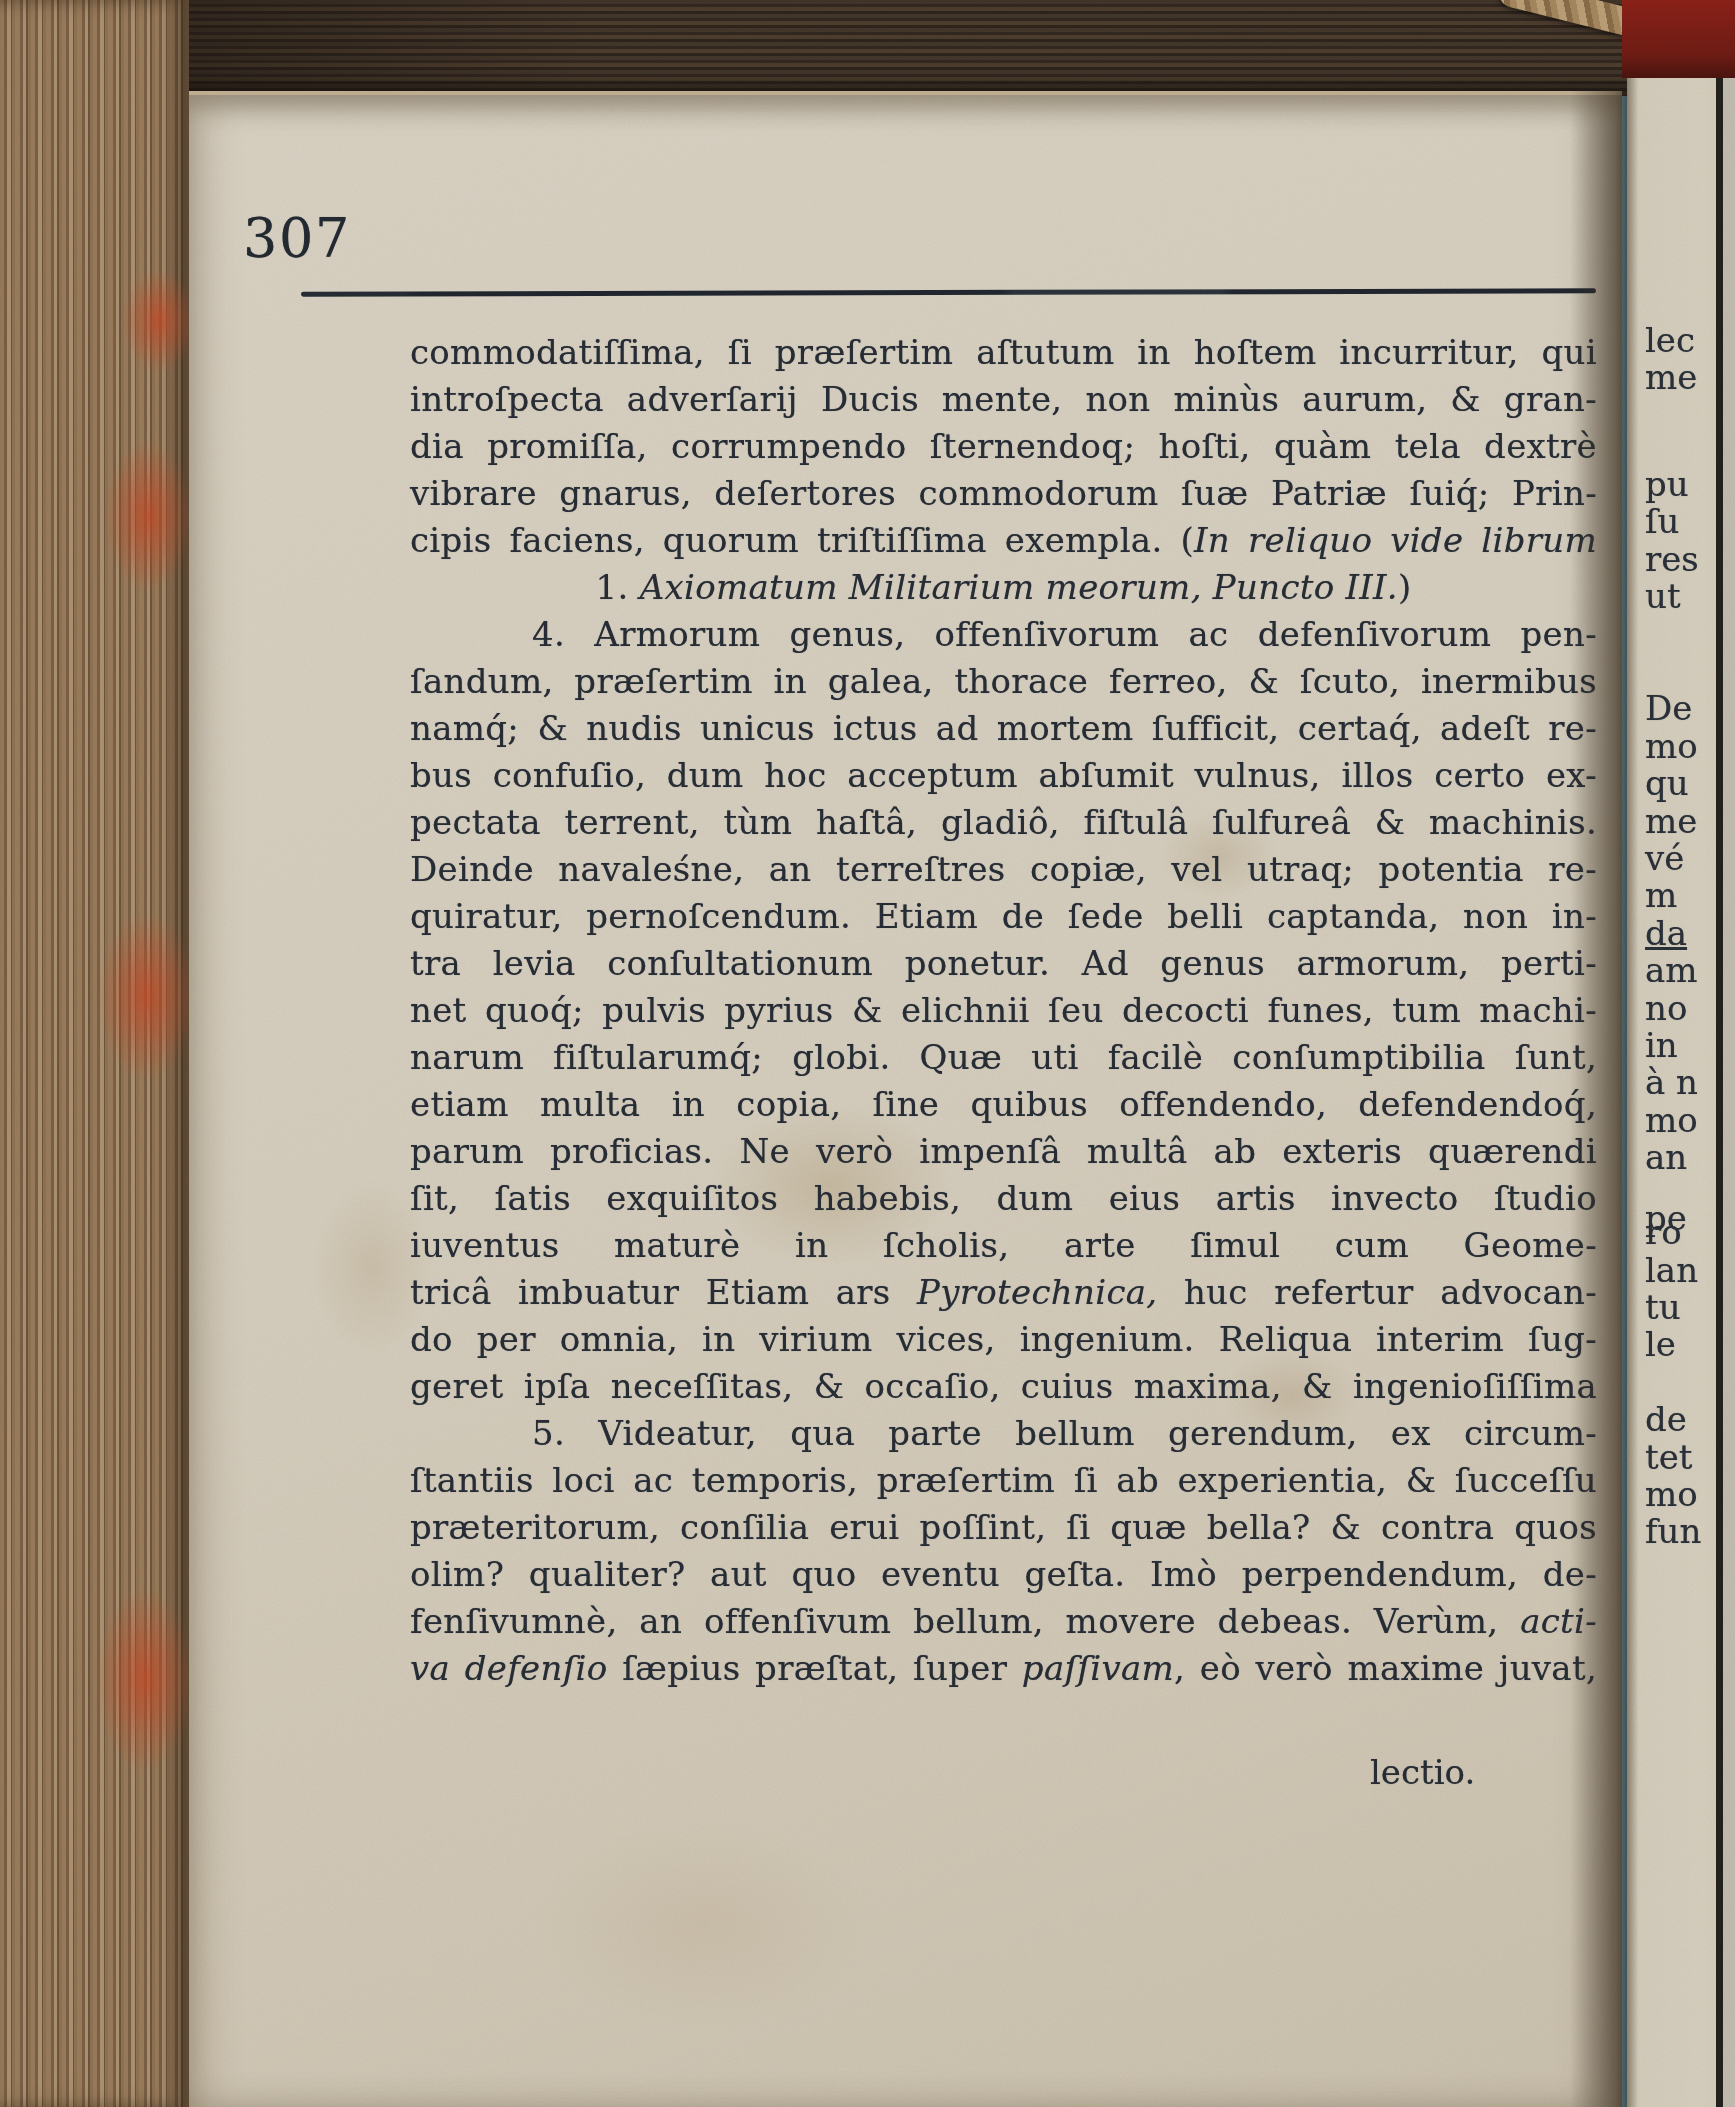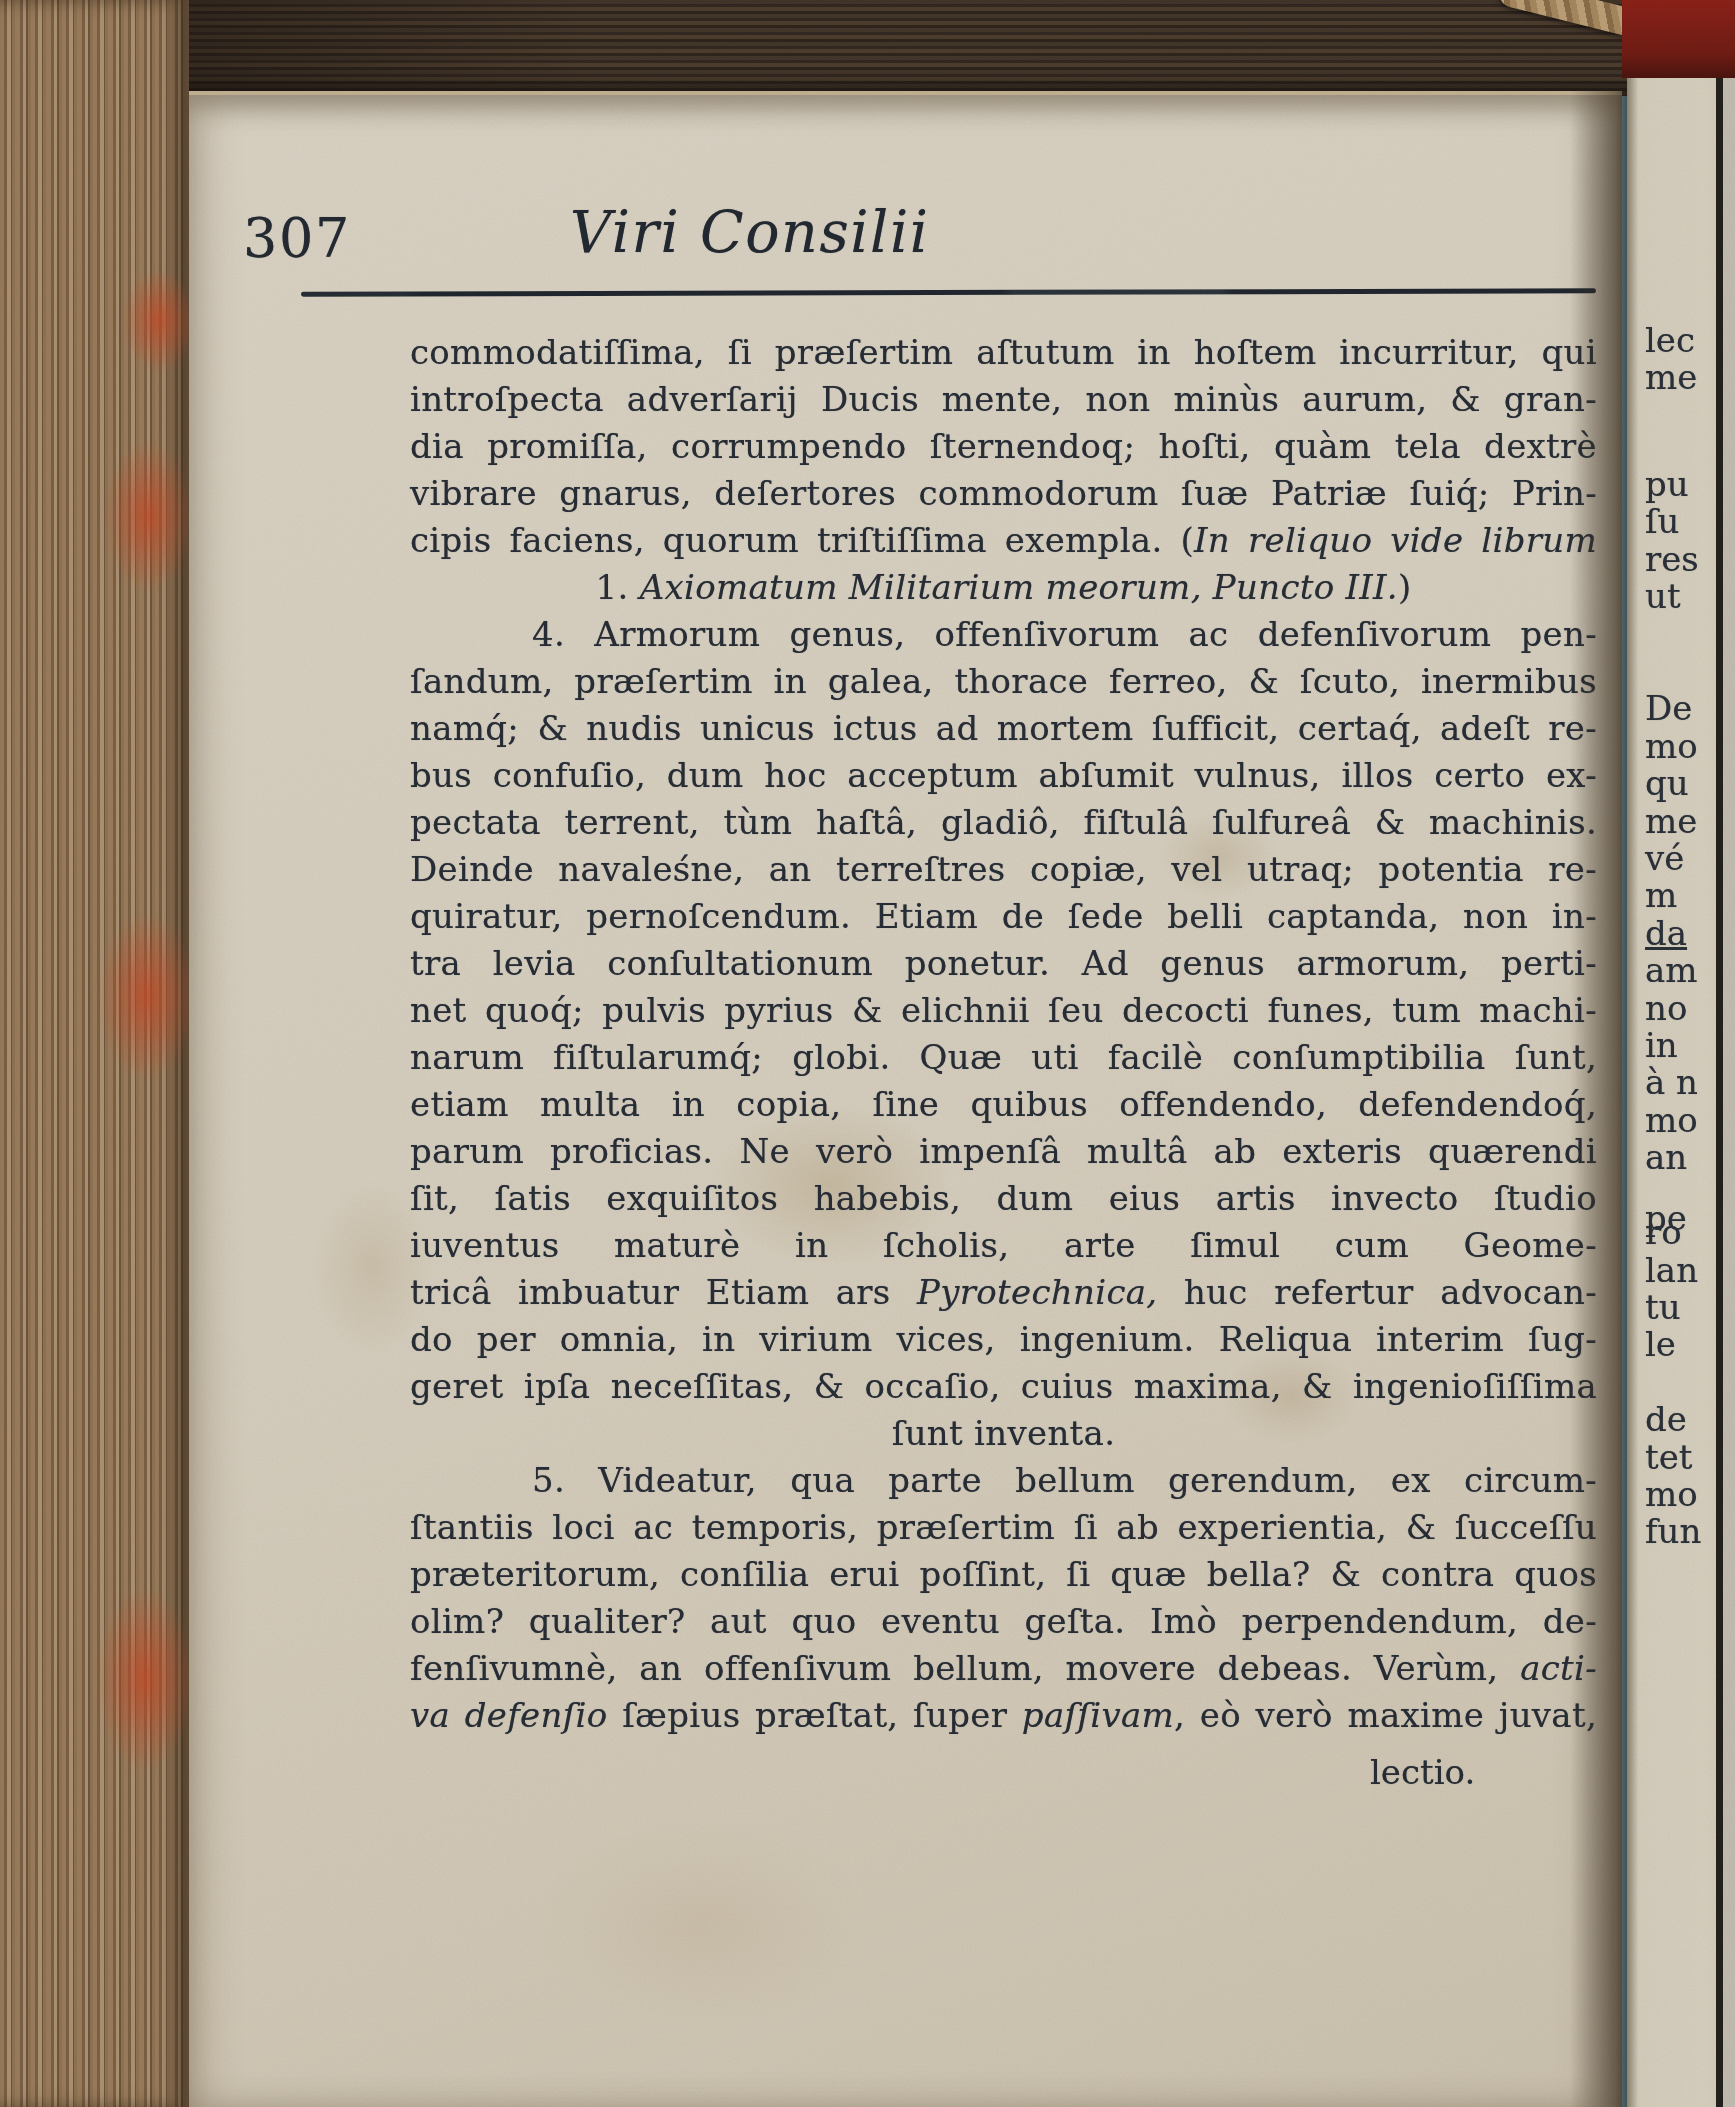--- a/index.html
+++ b/index.html
@@ -100,21 +100,20 @@
   </div>
 
   <div class="page">
     <div class="stain st1"></div>
     <div class="stain st2"></div>
     <div class="stain st3"></div>
     <div class="stain st4"></div>
     <div class="stain st5"></div>
 
     <div class="pagenum">307</div>
-    <div class="runtitle">Viri Consilii</div>
     <div class="rule"></div>
 
     <div class="text-block">
         <div class="line"><span>commodatiſſima, ſi præſertim aſtutum in hoſtem incurritur, qui</span></div>
         <div class="line"><span>introſpecta adverſarij Ducis mente, non minùs aurum, &amp; gran-</span></div>
         <div class="line"><span>dia promiſſa, corrumpendo ſternendoq; hoſti, quàm tela dextrè</span></div>
         <div class="line"><span>vibrare gnarus, deſertores commodorum ſuæ Patriæ ſuiq́; Prin-</span></div>
         <div class="line"><span>cipis faciens, quorum triſtiſſima exempla. (</span><span class="it">In reliquo vide librum</span></div>
         <div class="line nojust"><span>1. </span><span class="it">Axiomatum Militarium meorum, Puncto III.</span><span>)</span></div>
         <div class="line indent"><span>4.   Armorum genus, offenſivorum ac defenſivorum pen-</span></div>
@@ -127,21 +126,20 @@
         <div class="line"><span>tra levia conſultationum ponetur.   Ad genus armorum, perti-</span></div>
         <div class="line"><span>net quoq́; pulvis pyrius &amp; elichnii ſeu decocti funes, tum machi-</span></div>
         <div class="line"><span>narum fiſtularumq́; globi.   Quæ uti facilè conſumptibilia ſunt,</span></div>
         <div class="line"><span>etiam multa in copia, ſine quibus offendendo, defendendoq́,</span></div>
         <div class="line"><span>parum proficias.   Ne verò impenſâ multâ ab exteris quærendi</span></div>
         <div class="line"><span>ſit, ſatis exquiſitos habebis, dum eius artis invecto ſtudio</span></div>
         <div class="line"><span>iuventus maturè in ſcholis, arte ſimul cum Geome-</span></div>
         <div class="line"><span>tricâ imbuatur   Etiam ars </span><span class="it">Pyrotechnica,</span><span> huc refertur advocan-</span></div>
         <div class="line"><span>do per omnia, in virium vices, ingenium.   Reliqua interim ſug-</span></div>
         <div class="line"><span>geret ipſa neceſſitas, &amp; occaſio, cuius maxima, &amp; ingenioſiſſima</span></div>
-        <div class="line nojust"><span>ſunt inventa.</span></div>
         <div class="line indent"><span>5.   Videatur, qua parte bellum gerendum, ex circum-</span></div>
         <div class="line"><span>ſtantiis loci ac temporis, præſertim ſi ab experientia, &amp; ſucceſſu</span></div>
         <div class="line"><span>præteritorum, conſilia erui poſſint, ſi quæ bella? &amp; contra quos</span></div>
         <div class="line"><span>olim? qualiter? aut quo eventu geſta.   Imò perpendendum, de-</span></div>
         <div class="line"><span>fenſivumnè, an offenſivum bellum, movere debeas.  Verùm, </span><span class="it">acti-</span></div>
         <div class="line"><span class="it">va defenſio</span><span> ſæpius præſtat, ſuper </span><span class="it">paſſivam</span><span>, eò verò maxime juvat,</span></div>
       </div>
 
     <div class="catchword">lectio.</div>
   </div>

